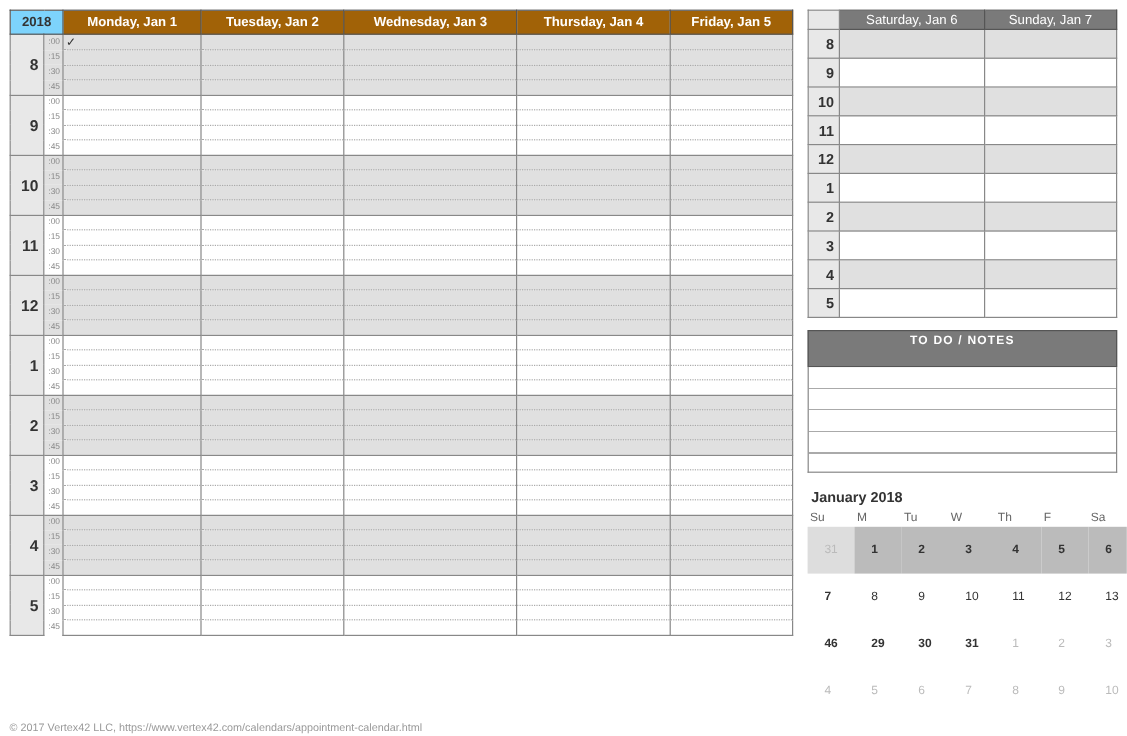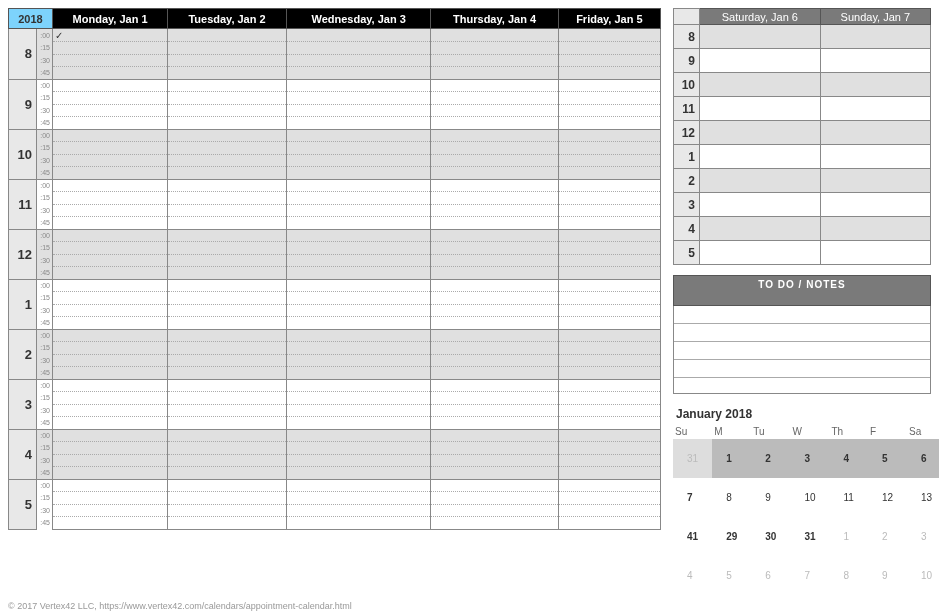--- a/index.html
+++ b/index.html
@@ -1,21 +1,21 @@
 <!DOCTYPE html>
 <html><head>
 <meta charset="utf-8">
 <style>
 *{box-sizing:border-box;margin:0;padding:0}
 body{font-family:Arial,sans-serif;font-size:11px;background:#fff;width:939px;height:613px;padding:8px;color:#333}
 .container{display:flex;gap:12px}
 .left{flex:1}
 .right{width:258px;display:flex;flex-direction:column;gap:10px}
 table{border-collapse:collapse;width:100%}
-.main-cal th{background:#000000;color:#fff;border:1px solid #555;height:20px;font-weight:bold;font-size:11px}
+.main-cal th{background:#a16207;color:#fff;border:1px solid #555;height:20px;font-weight:bold;font-size:11px}
 .main-cal .year-cell{background:#7dd3fc;color:#333;width:44px}
 .main-cal td{border-left:1px solid #888;border-right:1px solid #888;height:12.5px;padding:0 2px}
 .main-cal .hour-label{background:#e8e8e8;text-align:right;font-weight:bold;font-size:13px;padding-right:4px;width:28px;border:1px solid #888}
 .main-cal .sub{color:#888;font-size:7px;text-align:right;padding-right:2px;width:16px;background:#fff;border-right:1px dotted #aaa}
 .main-cal .sub.first-row{border-top:1px solid #888}
 .main-cal td.slot{border-bottom:1px dotted #aaa}
 .main-cal td.slot.last{border-bottom:1px solid #888}
 .main-cal tr.shaded td.slot{background:#e0e0e0}
 .main-cal tr.shaded .sub{background:#e0e0e0}
 .weekend-cal th{background:#7a7a7a;color:#fff;border:1px solid #555;height:16px;font-weight:normal;font-size:11px}
@@ -481,21 +481,21 @@
           <tr>
             <td class="bold">7</td>
             <td class="">8</td>
             <td class="">9</td>
             <td class="">10</td>
             <td class="">11</td>
             <td class="">12</td>
             <td class="">13</td>
           </tr>
           <tr>
-            <td class="bold">41</td>
+            <td class="bold">46</td>
             <td class="bold">29</td>
             <td class="bold">30</td>
             <td class="bold">31</td>
             <td class="other">1</td>
             <td class="other">2</td>
             <td class="other">3</td>
           </tr>
           <tr>
             <td class="other">4</td>
             <td class="other">5</td>

